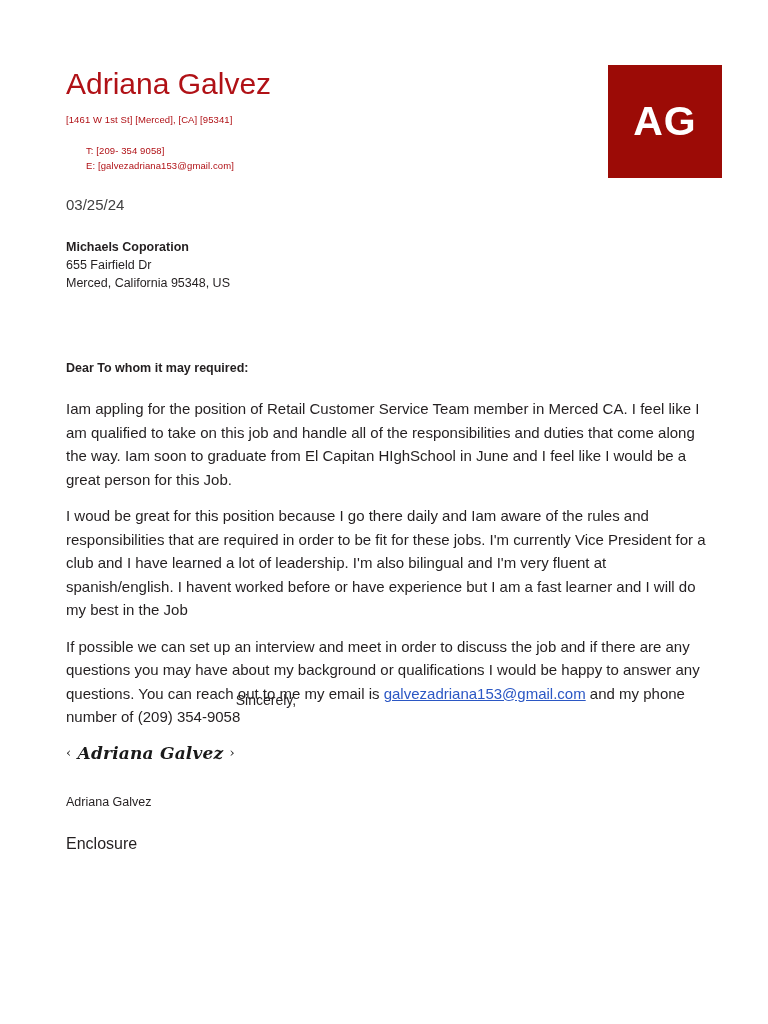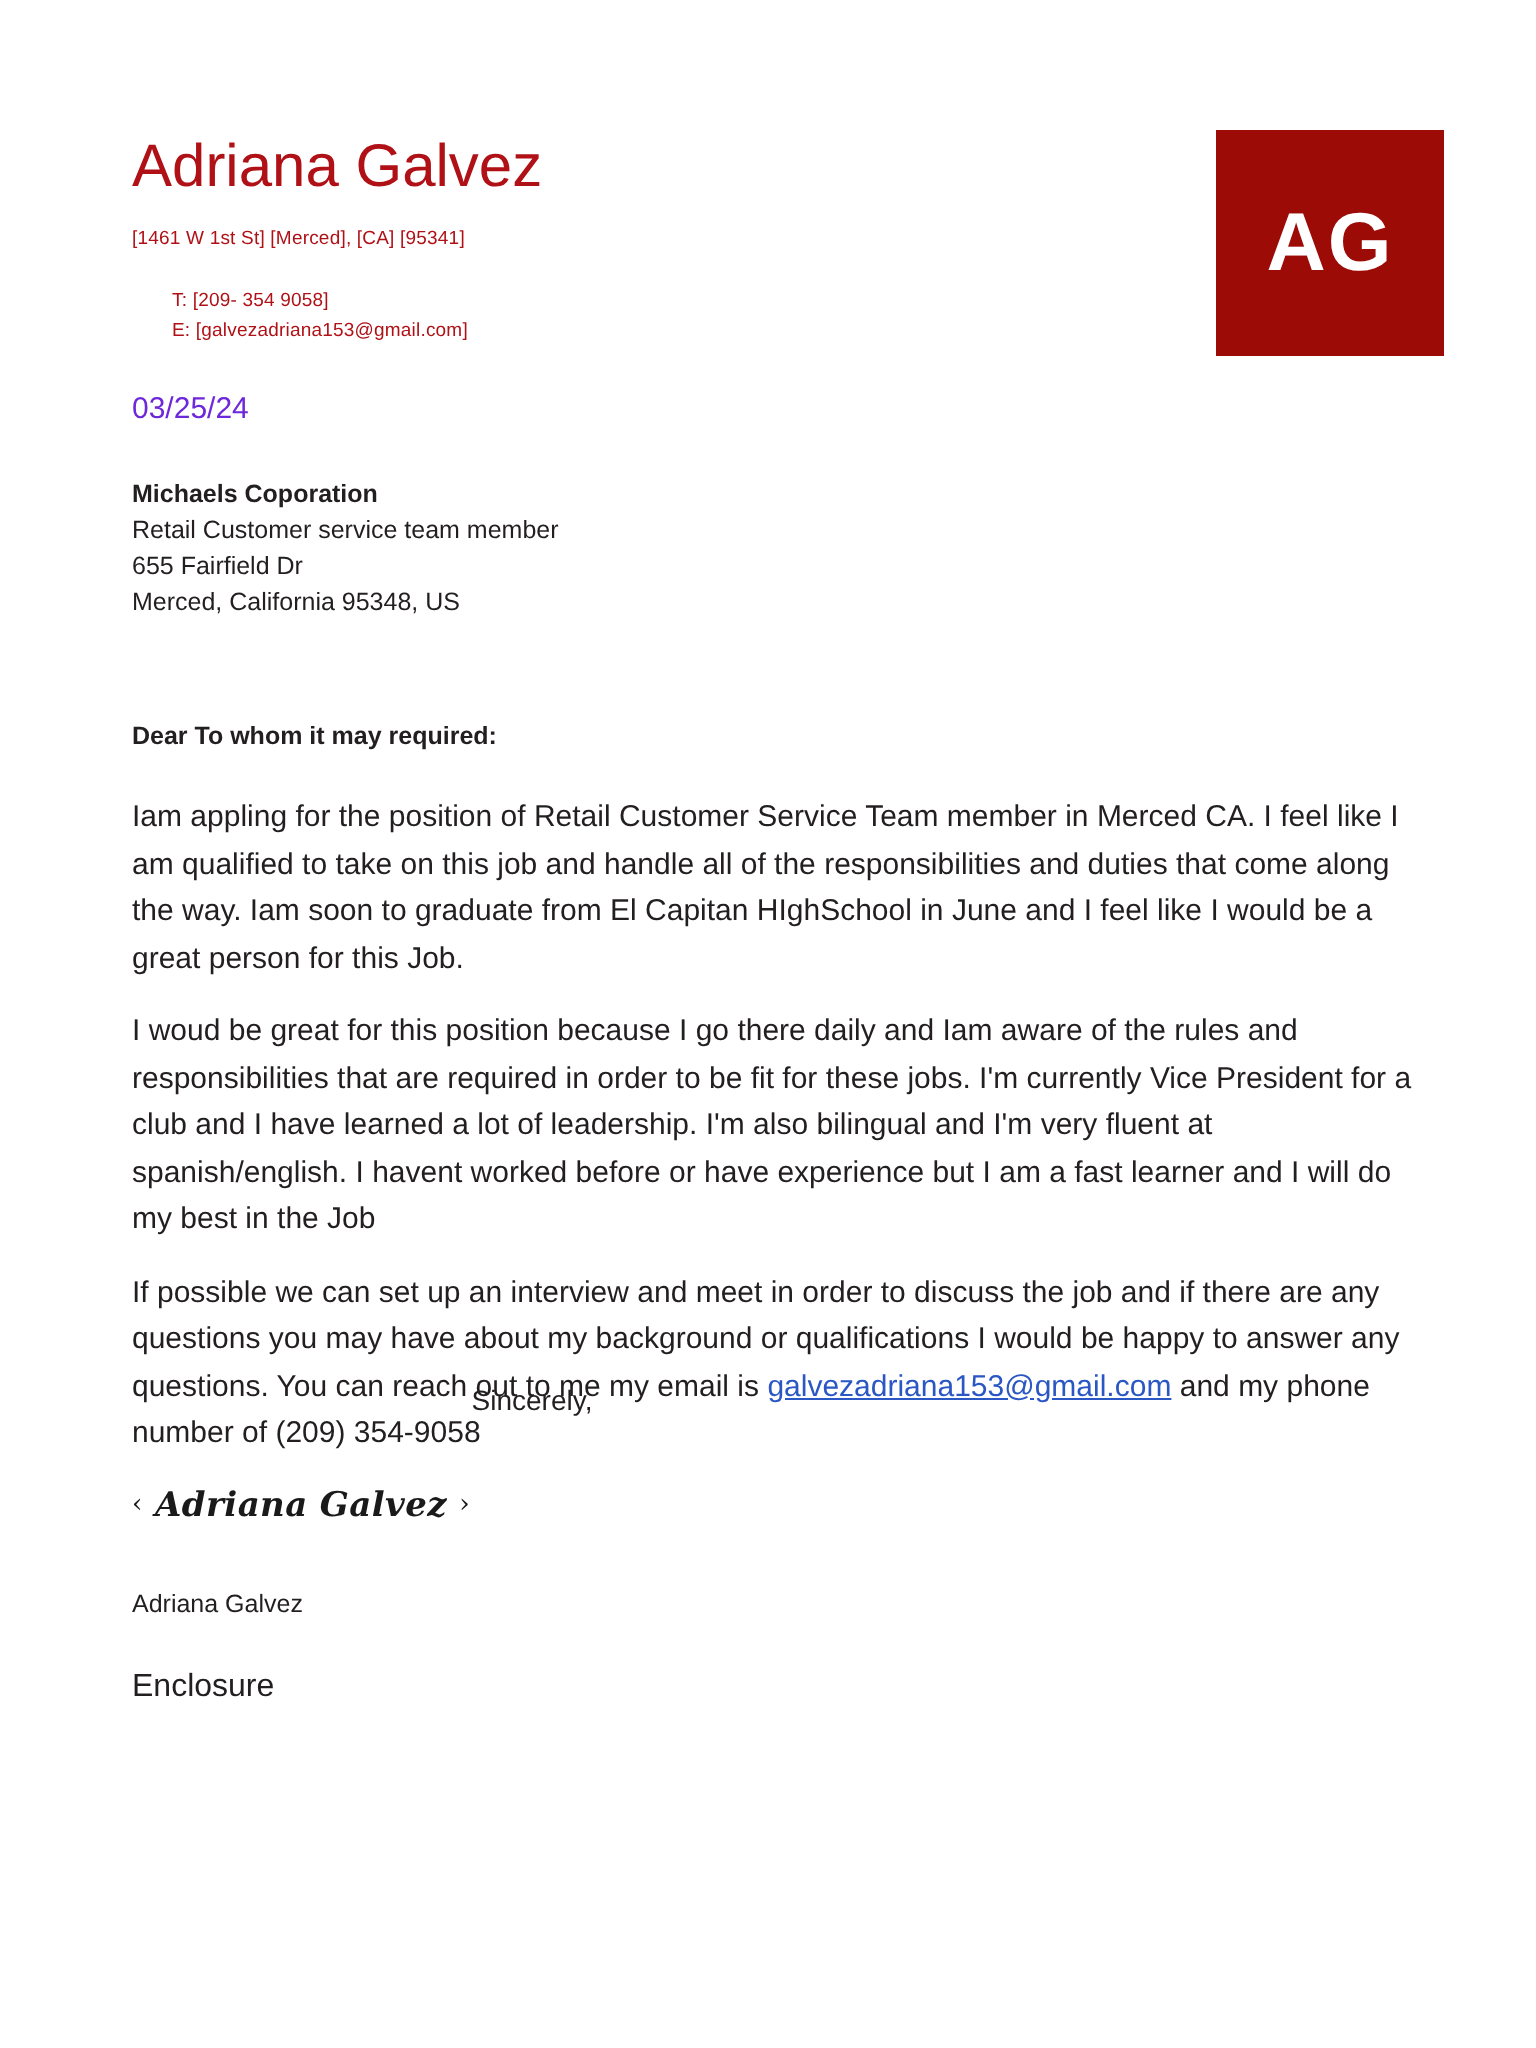--- a/index.html
+++ b/index.html
@@ -82,21 +82,21 @@
     font-family: "Liberation Sans", sans-serif;
     line-height: 1;
   }
 
   
   .date {
     position: absolute;
     left: 66px;
     top: 195px;
     font-size: 15px;
-    color: #6d28d9;
+    color: #404040;
     line-height: 20px;
   }
 
   
   .recipient {
     position: absolute;
     left: 66px;
     top: 238px;
     width: 400px;
   }
@@ -199,21 +199,20 @@
   </div>
 
   <div class="monogram">
     <span class="monogram-text">AG</span>
   </div>
 
   <div class="date">03/25/24</div>
 
   <div class="recipient">
     <div class="recipient-name">Michaels Coporation</div>
-    <div class="recipient-line">Retail Customer service team member</div>
     <div class="recipient-line">655 Fairfield Dr</div>
     <div class="recipient-line">Merced, California 95348, US</div>
   </div>
 
   <div class="body-wrap">
     <div class="salutation">Dear To whom it may required:</div>
     <div class="para">Iam appling for the position of Retail Customer Service Team member in Merced CA. I feel like I am qualified to take on this job and handle all of the responsibilities and duties that come along the way. Iam soon to graduate from El Capitan HIghSchool in June and I feel like I would be a great person for this Job.</div>
     <div class="para">I woud be great for this position because I go there daily and Iam aware of the rules and responsibilities that are required in order to be fit for these jobs. I'm currently Vice President for a club and I have learned a lot of leadership. I'm also bilingual and I'm very fluent at spanish/english. I havent worked before or have experience but I am a fast learner and I will do my best in the Job</div>
     <div class="para"><span>If possible we can set up an interview and meet in order to discuss the job and if there are any questions you may have about my background or qualifications I would be happy to answer any questions. You can reach out to me my email is </span><span class="email-link">galvezadriana153@gmail.com</span><span> and my phone number of (209) 354-9058</span></div>
   </div>

